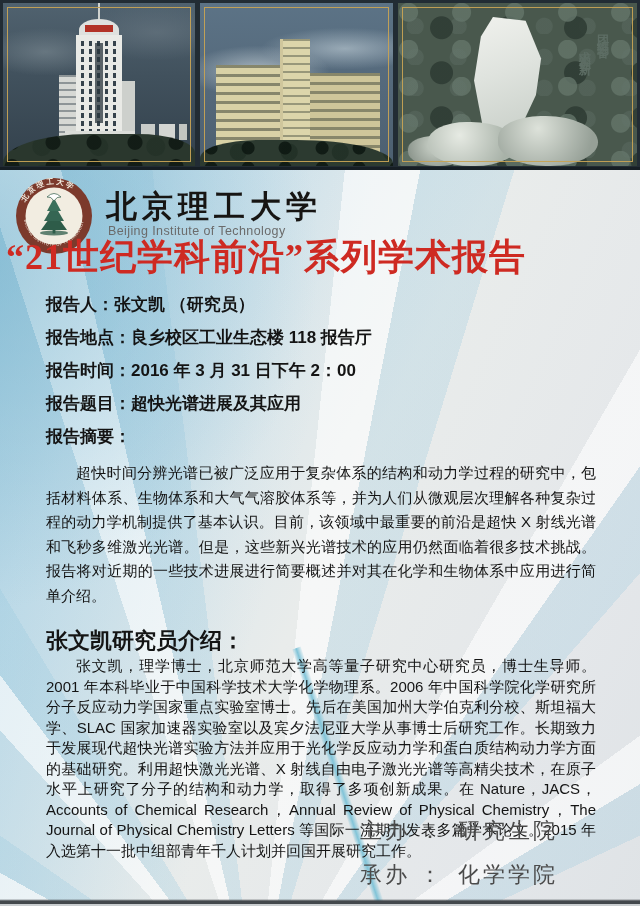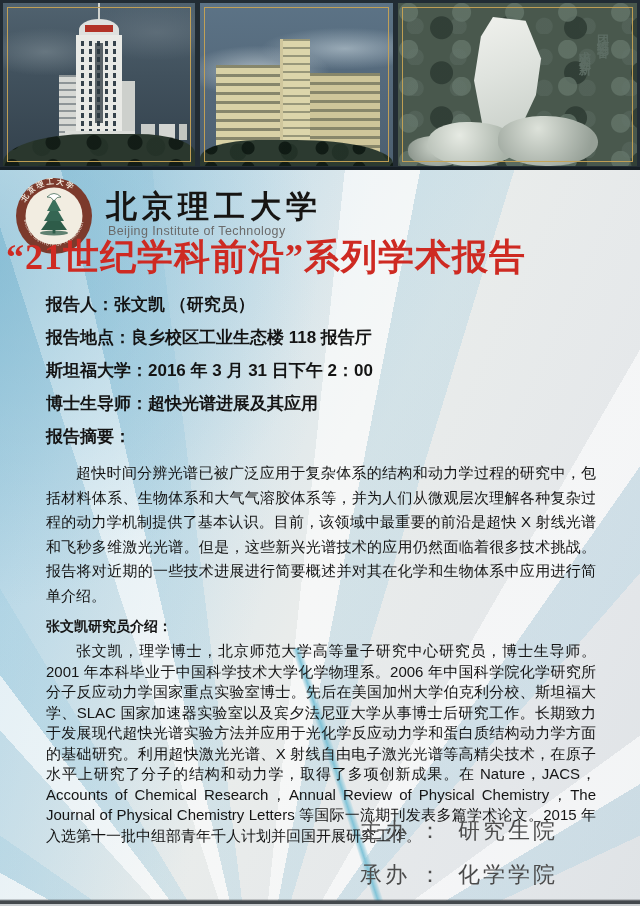--- a/index.html
+++ b/index.html
@@ -121,21 +121,21 @@
 
   
   .main-title{position:absolute;left:0;top:233px;width:532px;text-align:center;
     font-size:36px;font-weight:bold;color:#ce2a22;letter-spacing:1px;
     font-family:"Liberation Serif","DejaVu Serif",serif;}
 
   
   .content{position:absolute;left:46px;top:296px;width:550px;color:#141414;}
   .detail-row{display:flex;font-size:17px;font-weight:bold;margin-bottom:15px;line-height:18px;align-items:flex-end;}
   .abstract{margin:8px 0 0 0;font-size:15px;line-height:24.5px;text-align:justify;text-indent:2em;}
-  .bio-heading{margin-top:5px;font-size:14px;font-weight:bold;line-height:26px;}
+  .bio-heading{margin-top:20px;font-size:22px;font-weight:bold;line-height:26px;}
   .bio{margin:2px 0 4px 0;font-size:15px;line-height:20.5px;text-align:justify;text-indent:2em;}
 
   
   .footer{position:absolute;right:82px;top:816px;color:#4b4b4b;}
   .footer-row{display:flex;gap:14px;font-size:22px;letter-spacing:3px;margin-bottom:14px;}
 </style>
 </head>
 <body>
 
 <div class="poster">
@@ -212,25 +212,25 @@
   <div class="content">
     <div class="detail-row">
       <span>报告人：</span>
       <span>张文凯 （研究员）</span>
     </div>
     <div class="detail-row">
       <span>报告地点：</span>
       <span>良乡校区工业生态楼 118 报告厅</span>
     </div>
     <div class="detail-row">
-      <span>斯坦福大学：</span>
+      <span>报告时间：</span>
       <span>2016 年 3 月 31 日下午 2：00</span>
     </div>
     <div class="detail-row">
-      <span>博士生导师：</span>
+      <span>报告题目：</span>
       <span>超快光谱进展及其应用</span>
     </div>
     <div class="detail-row">
       <span>报告摘要：</span>
       <span></span>
     </div>
 
     <p class="abstract">超快时间分辨光谱已被广泛应用于复杂体系的结构和动力学过程的研究中，包括材料体系、生物体系和大气气溶胶体系等，并为人们从微观层次理解各种复杂过程的动力学机制提供了基本认识。目前，该领域中最重要的前沿是超快 X 射线光谱和飞秒多维激光光谱。但是，这些新兴光谱技术的应用仍然面临着很多技术挑战。报告将对近期的一些技术进展进行简要概述并对其在化学和生物体系中应用进行简单介绍。</p>
 
     <div class="bio-heading">张文凯研究员介绍：</div>

